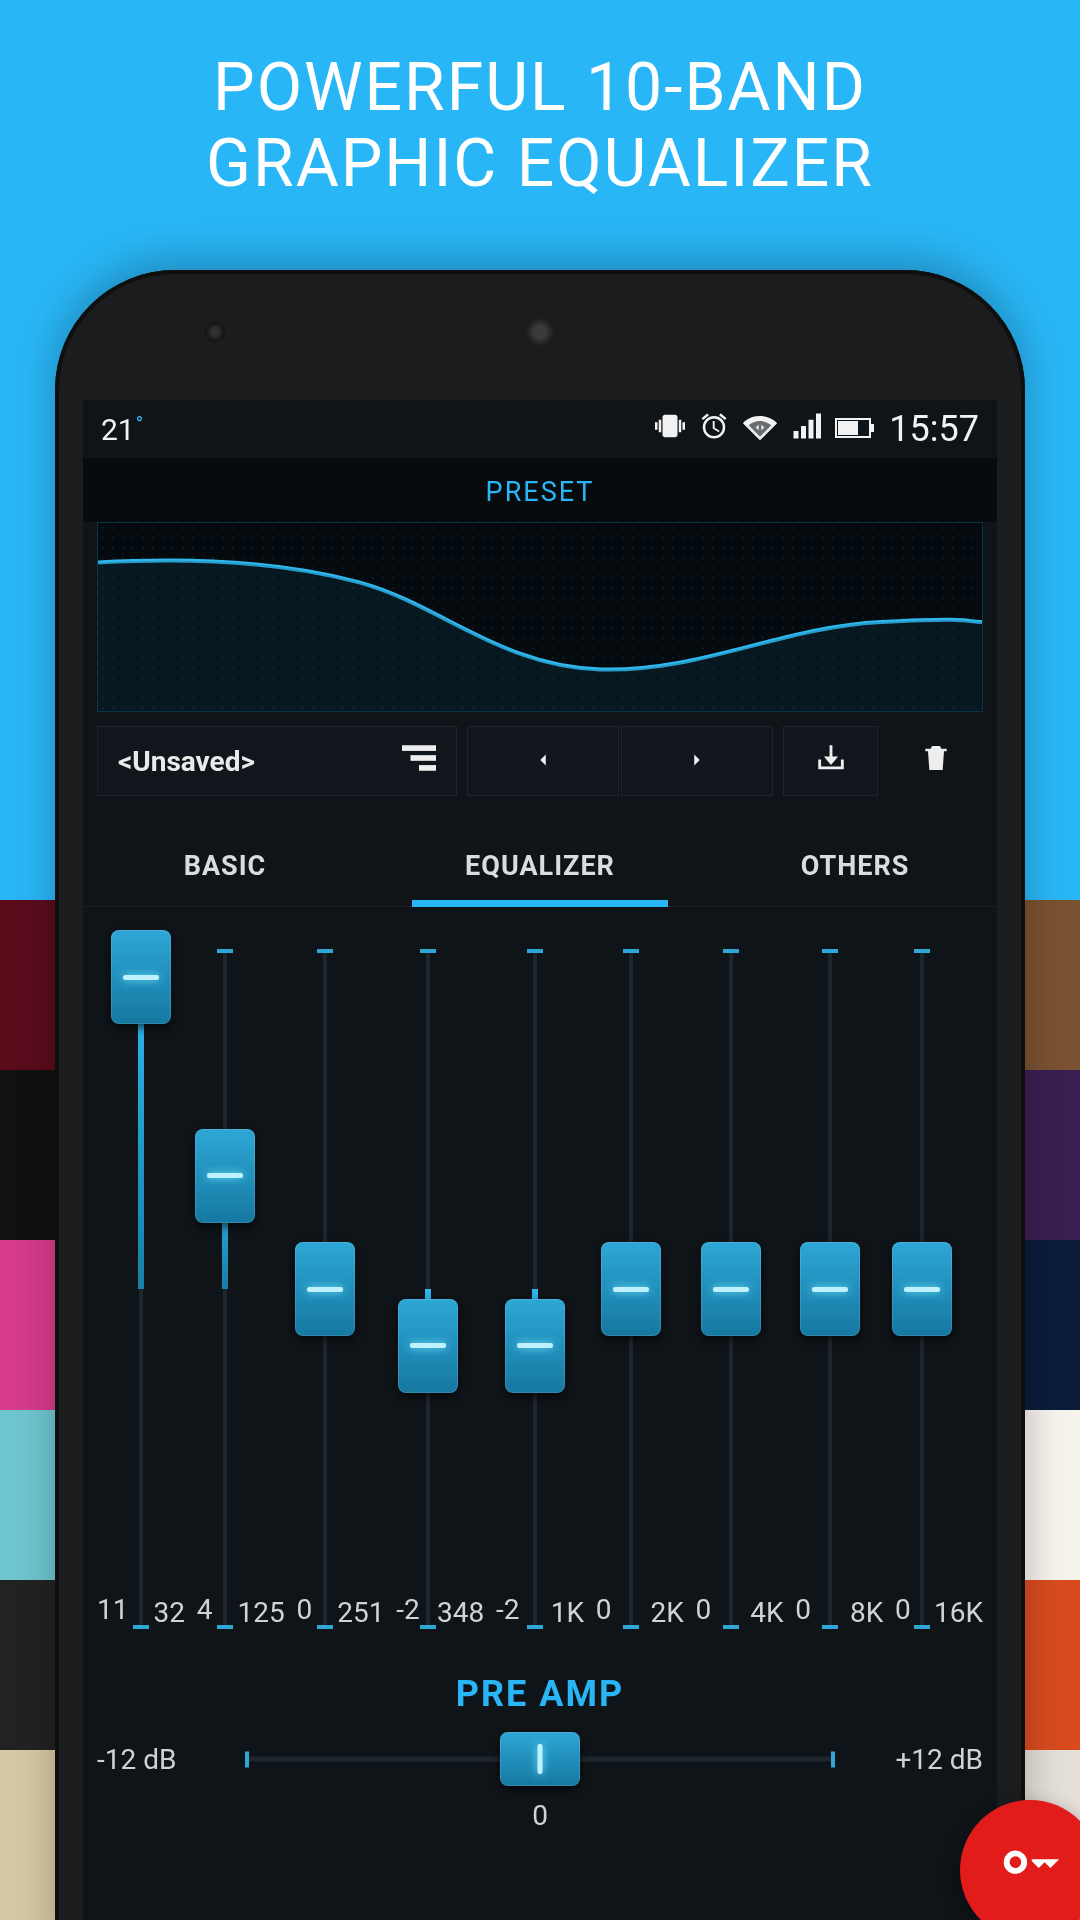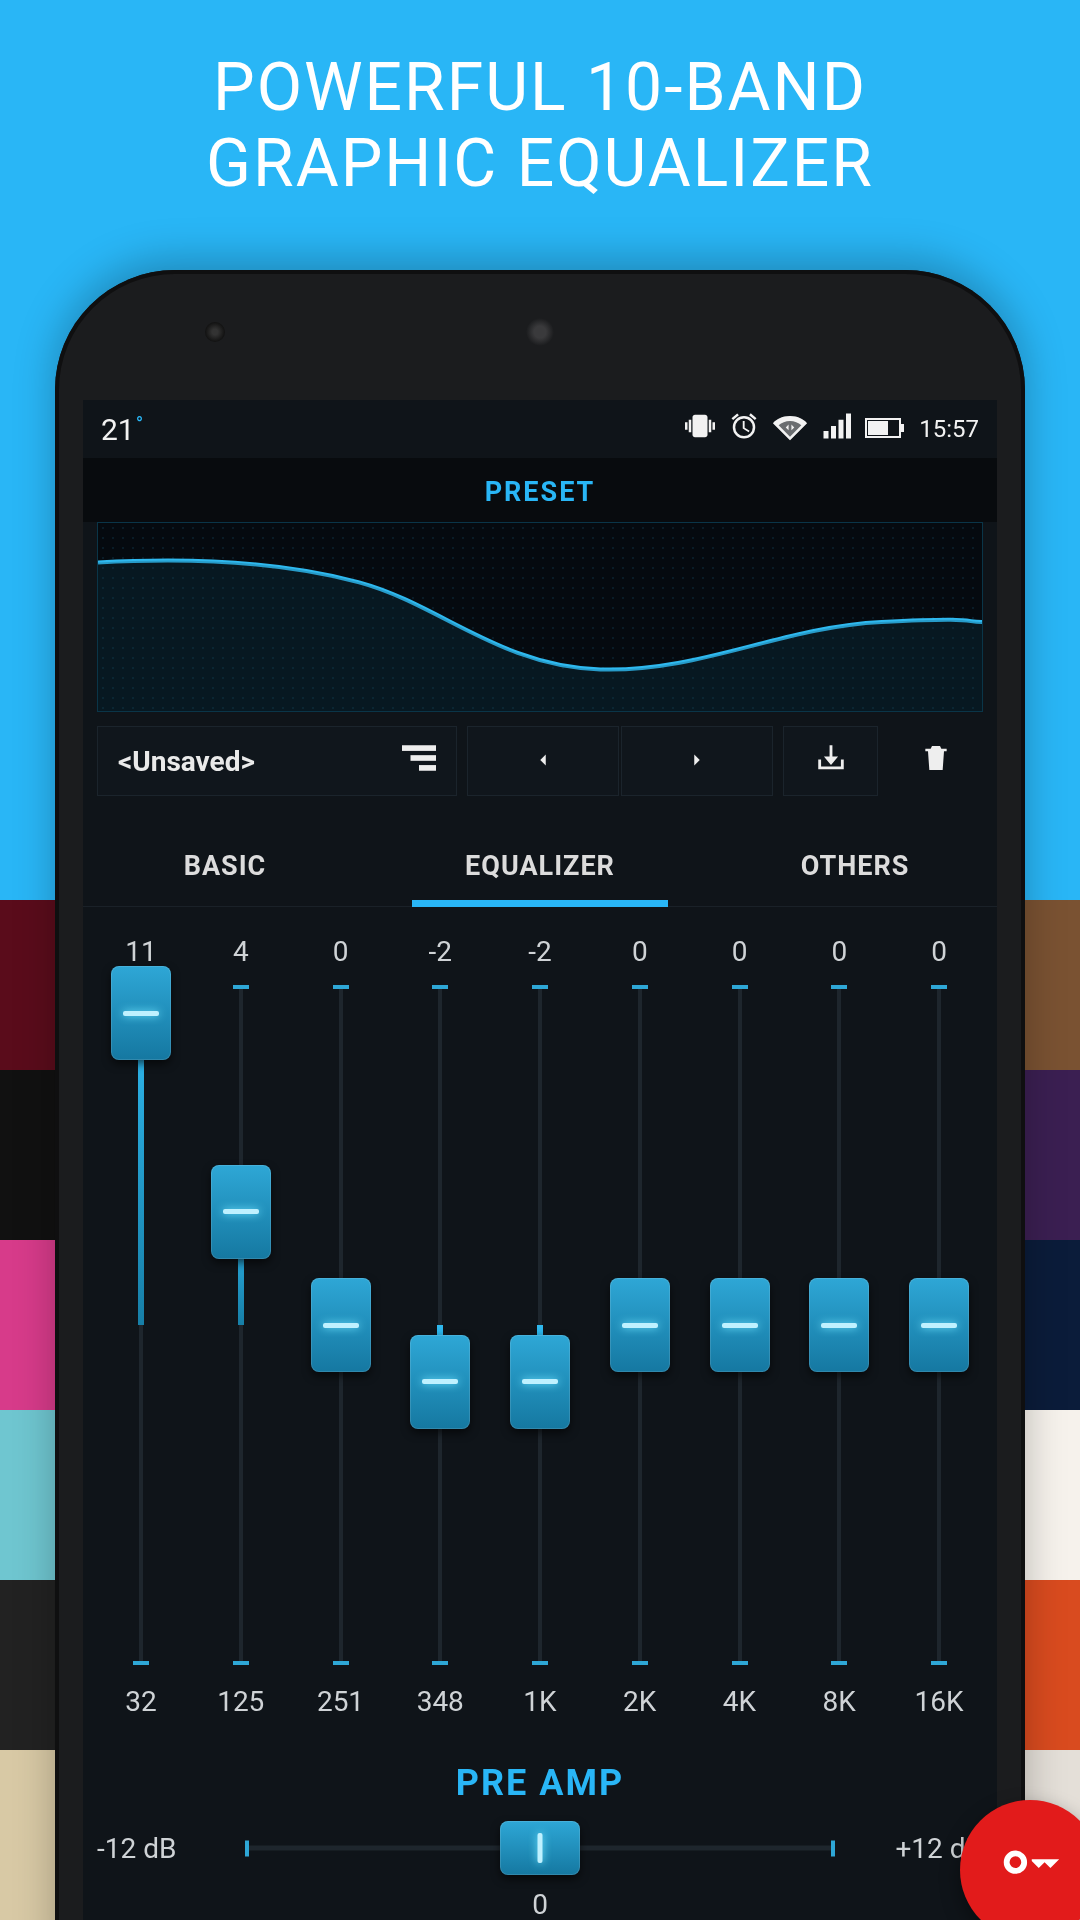--- a/index.html
+++ b/index.html
@@ -56,21 +56,21 @@
 }
 .status-left { display:flex; align-items:center; }
 .status-right { display:flex; align-items:center; gap:14px; }
 .status-right svg { fill:#f2f2f2; }
 .temp-deg-mark { color:#29b6f6; font-size:20px; vertical-align: text-top; margin-left:1px;}
 
 .preset-header {
   background:#080b0e;
   color:#29b6f6;
   text-align:center;
-  font-weight:700;
+  font-weight:400;
   letter-spacing:2px;
   font-size:27px;
   padding:18px 0 14px;
 }
 
 .wave-panel {
   margin:0 14px 14px;
   height:190px;
   background:#050a0f;
   border:1px solid #0a3548;
@@ -130,21 +130,21 @@
 
 .eq-area {
   padding:28px 14px 0;
 }
 .eq-row {
   display:flex;
   justify-content:space-between;
 }
 .band {
   width:88px;
-  display:flex; flex-direction:column; align-items:center;
+  display:flex; flex-direction:row; align-items:flex-end;
 }
 .band-val { color:#cfd3d6; font-size:28px; height:36px;}
 .slider-v {
   position:relative;
   height:680px;
   width:88px;
   margin-top:14px;
 }
 .track {
   position:absolute; left:50%; top:0; bottom:0; width:4px; transform:translateX(-50%);
@@ -285,21 +285,21 @@
               <path d="M2 22h4v-6H2v6zm6 0h4V12H8v10zm6 0h4V7h-4v15zm6 0h4V2h-4v20z"></path>
             </svg>
         </span>
         <span>
           <svg width="40" height="24" viewBox="0 0 40 24">
               <rect x="1" y="3" width="34" height="18" fill="none" stroke="#f2f2f2" stroke-width="2"></rect>
               <rect x="36" y="8" width="3" height="8"></rect>
               <rect x="3" y="5" width="20" height="14"></rect>
             </svg>
         </span>
-        <span style="font-size:24px;">15:57</span>
+        <span style="font-size:36px;">15:57</span>
       </div>
     </div>
 
     <div class="preset-header">PRESET</div>
 
     <div class="wave-panel">
       <svg class="wave-svg" viewBox="0 0 880 190" preserveAspectRatio="none">
         <path d="M0 40 C 90 35, 180 38, 260 60 S 400 145, 500 148 S 680 105, 780 100 S 860 100, 880 100" fill="none" stroke="#2fb9ef" stroke-width="4"></path>
         <path d="M0 40 C 90 35, 180 38, 260 60 S 400 145, 500 148 S 680 105, 780 100 S 860 100, 880 100 L880 190 L0 190 Z" fill="#104258" opacity=".25"></path>
       </svg>

